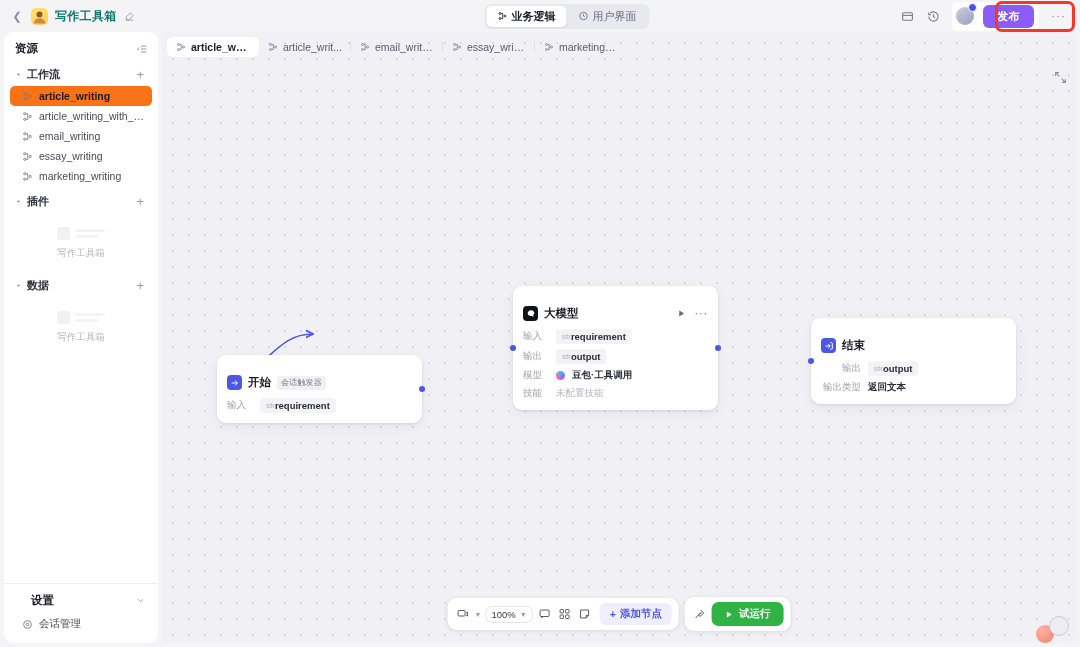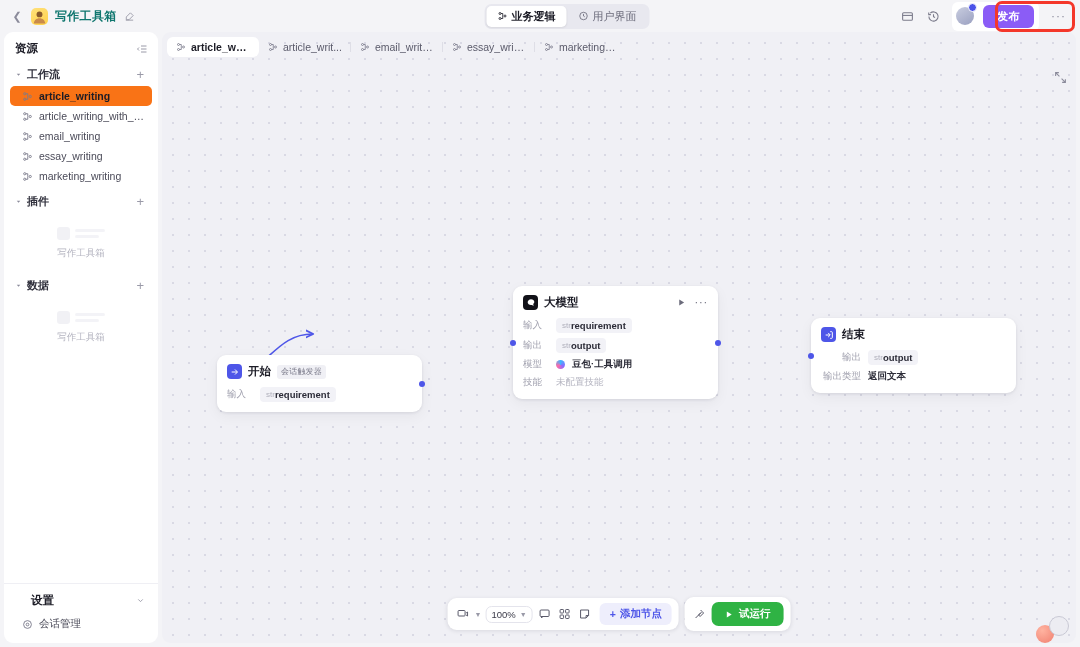--- a/index.html
+++ b/index.html
@@ -176,21 +176,21 @@
   }
   .canvas-expand svg { width: 13px; height: 13px; }
 
   .flow { position: absolute; inset: 0; }
   .edges { position: absolute; inset: 0; width: 100%; height: 100%; overflow: visible; }
 
   
   .node {
     position: absolute; background: #fff; border-radius: 9px;
     box-shadow: 0 1px 3px rgba(22,22,40,.09), 0 4px 14px rgba(22,22,40,.05);
-    padding: 9px 10px 10px 10px;
+    padding: 20px 10px 10px 10px;
   }
   .node-head { display: flex; align-items: center; gap: 6px; }
   .node-ico {
     width: 15px; height: 15px; border-radius: 4px;
     display: flex; align-items: center; justify-content: center;
     flex: 0 0 15px;
   }
   .node-ico svg { width: 10px; height: 10px; }
   .node-ico.start { background: #4e56e8; color: #fff; }
   .node-ico.llm { background: #111118; color: #fff; }

